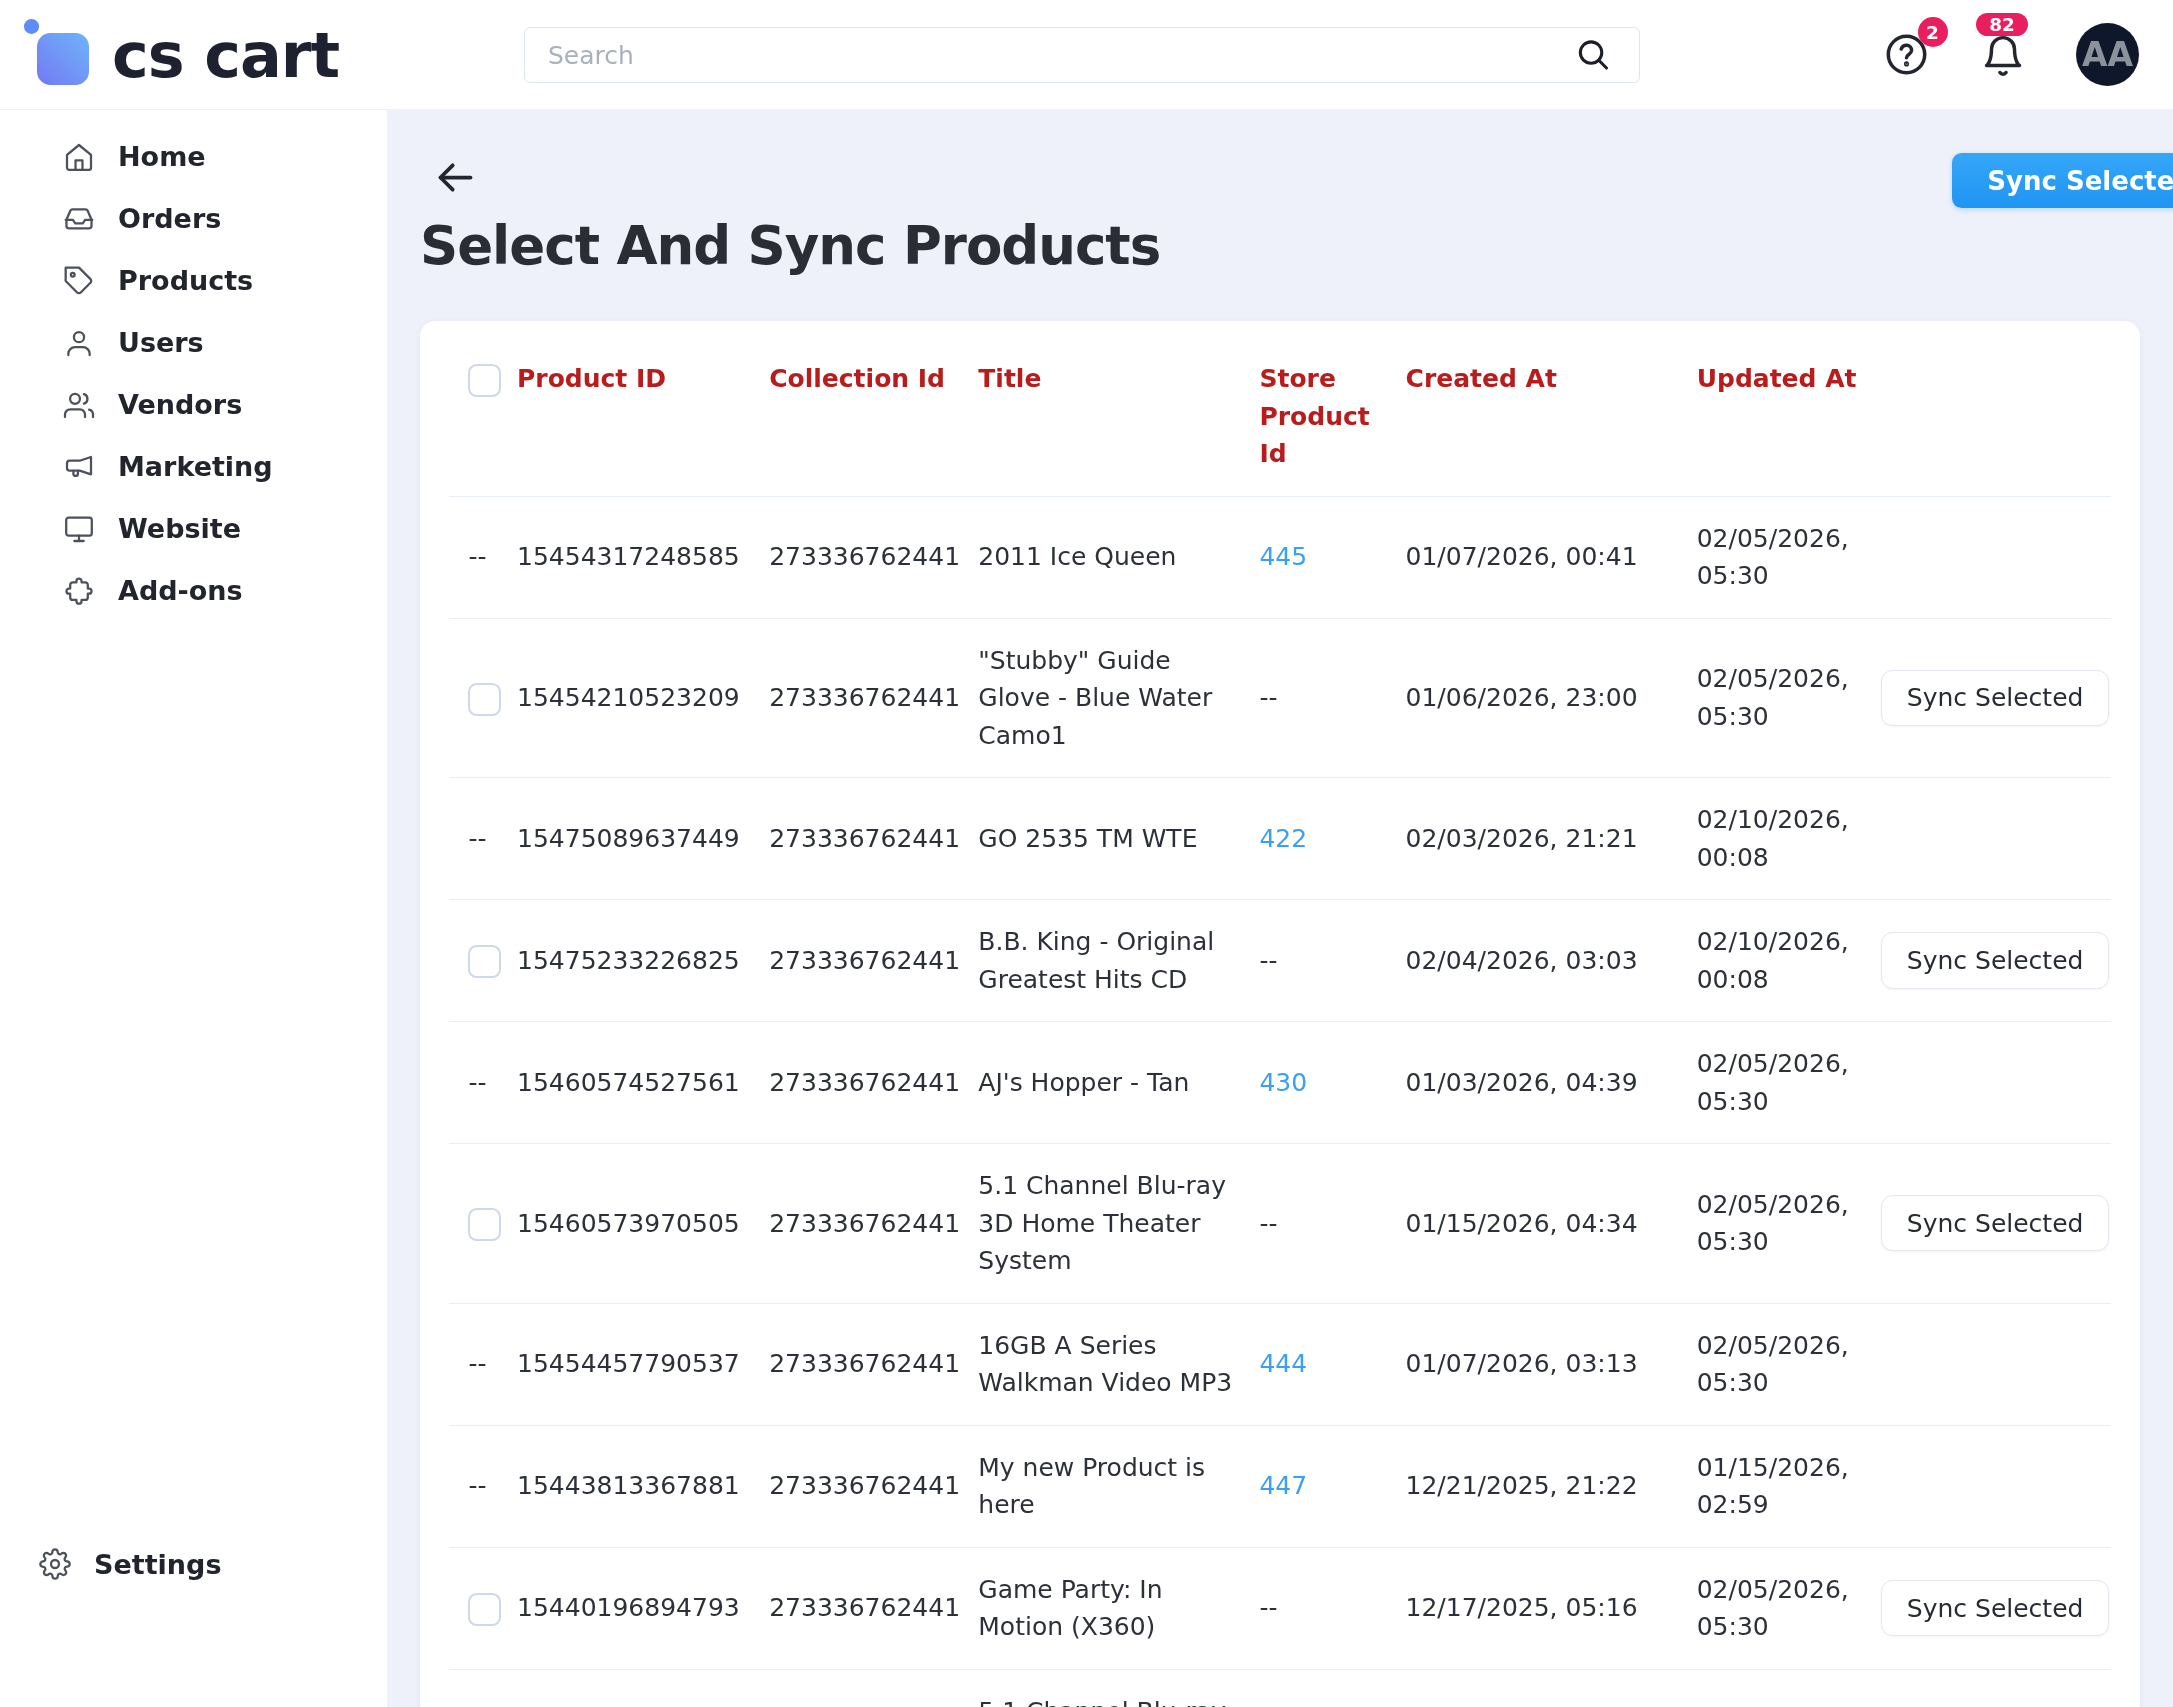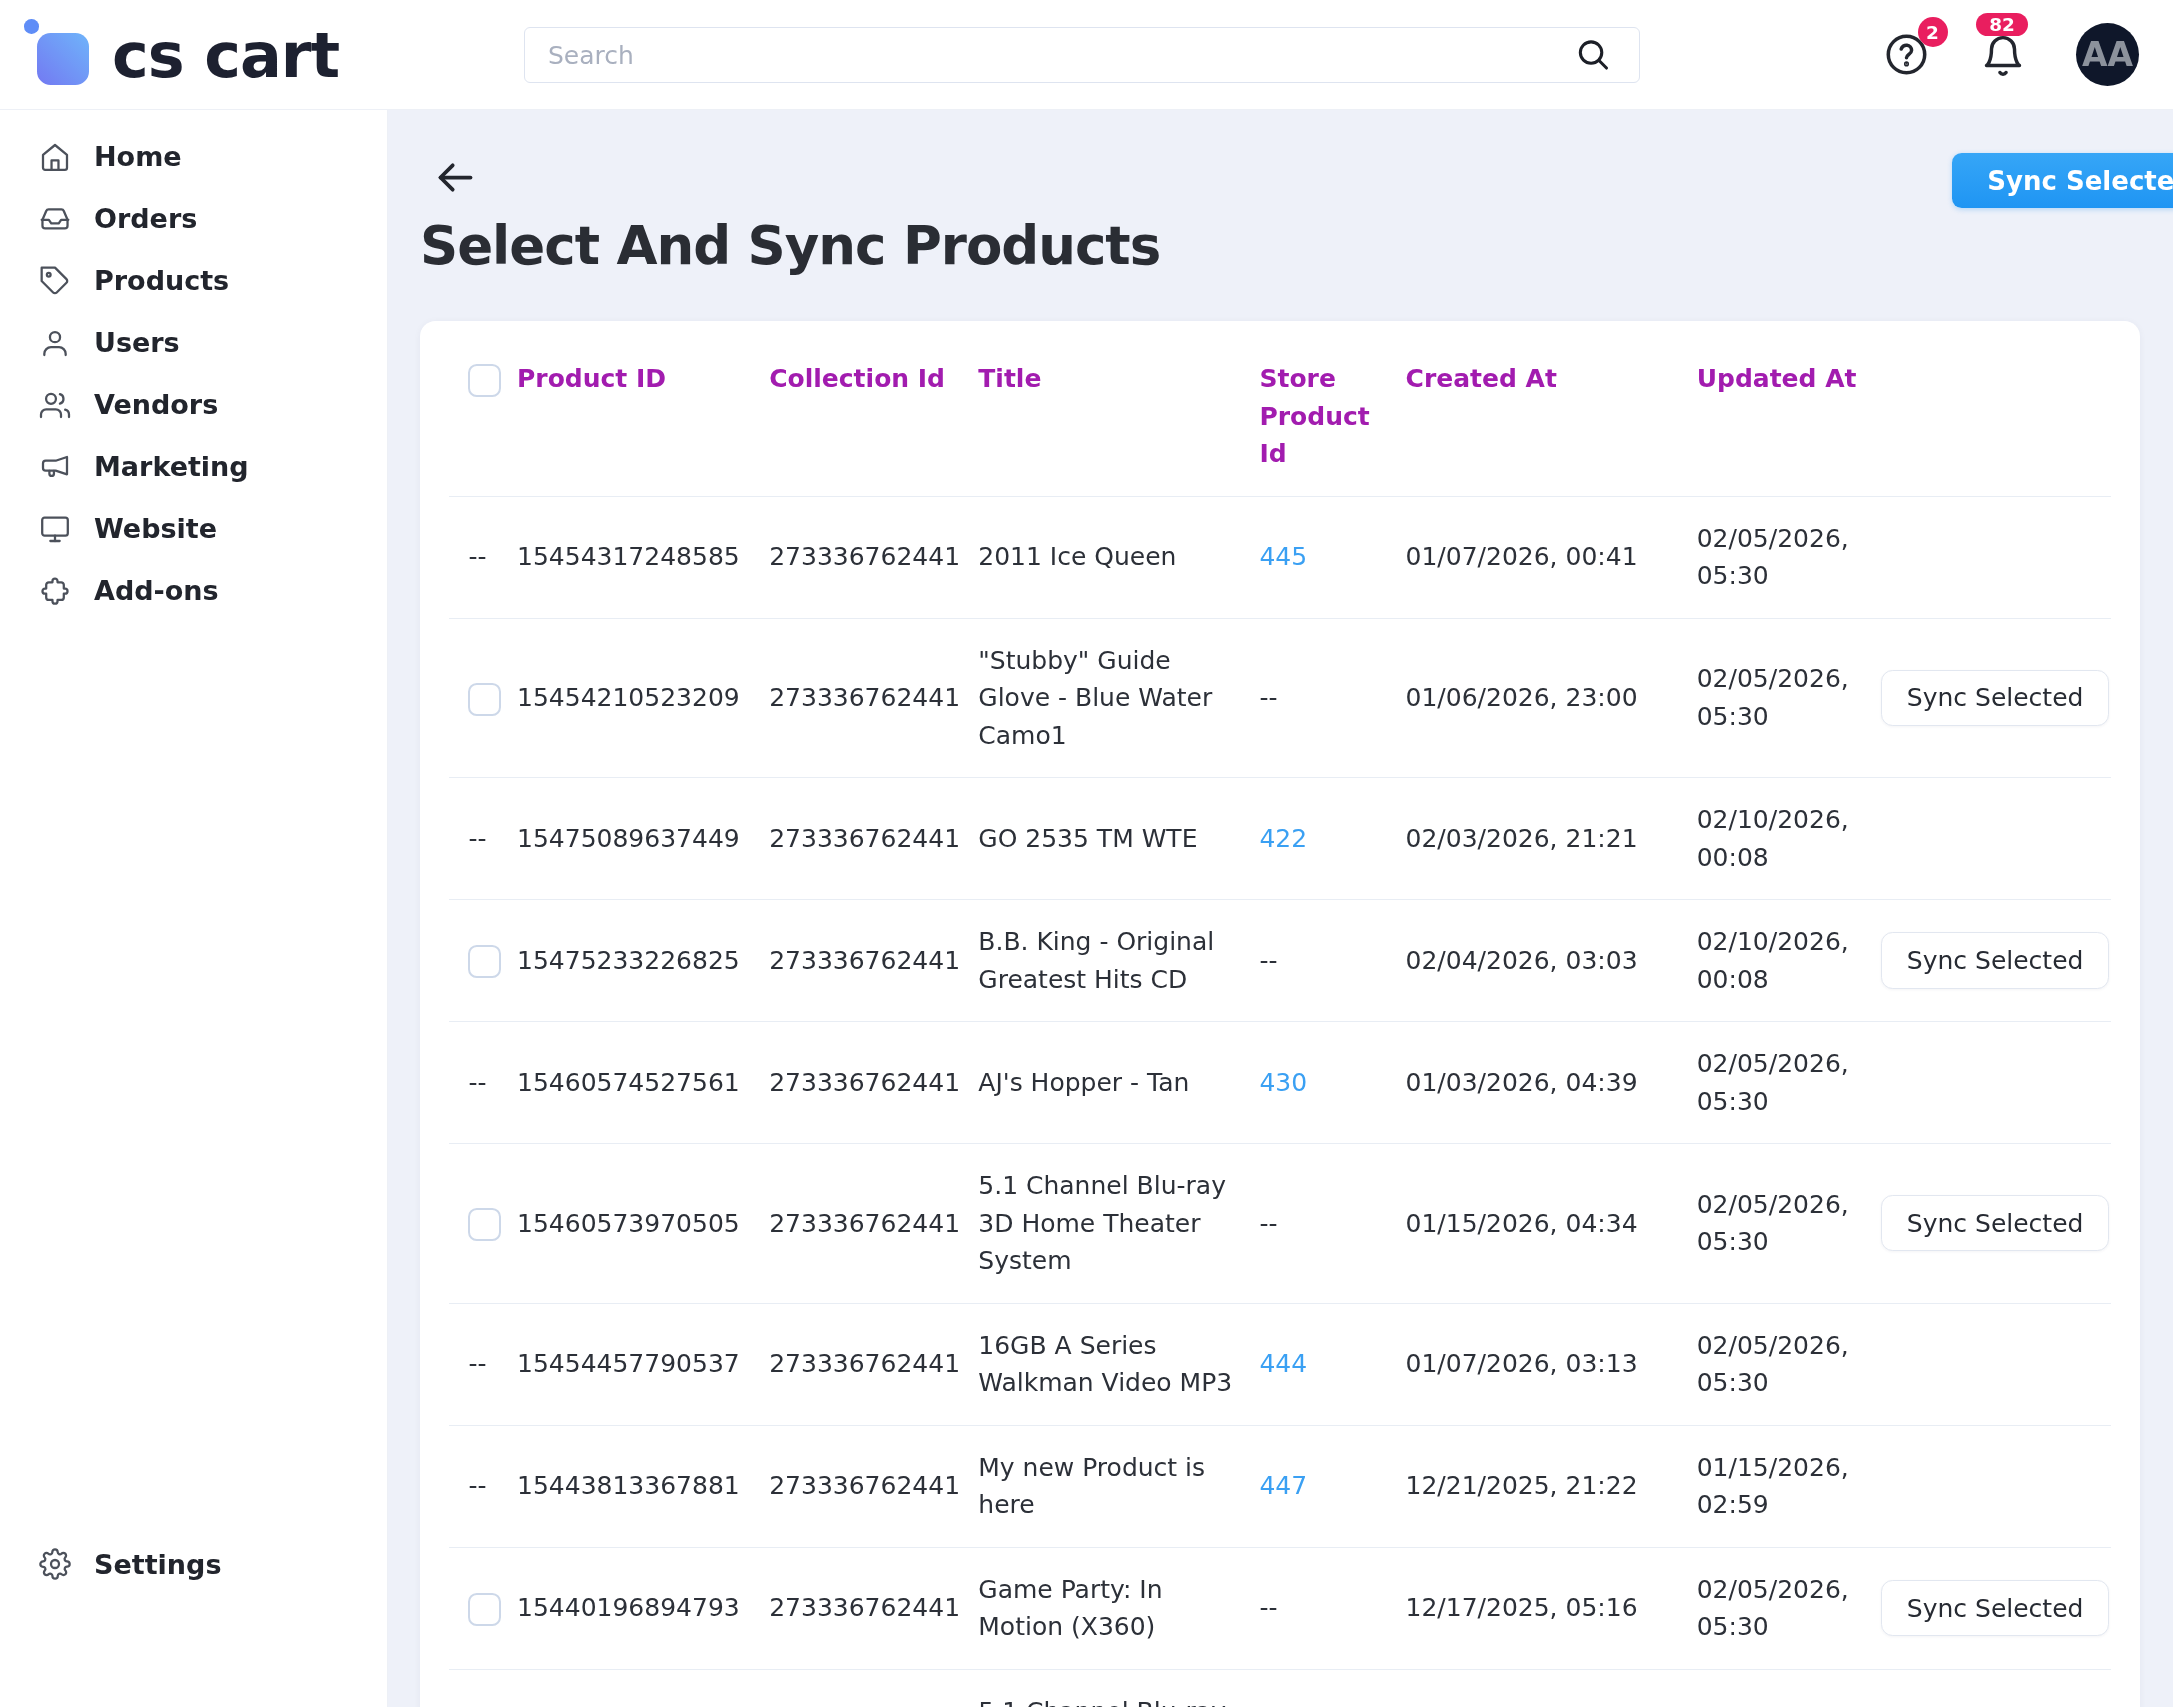--- a/index.html
+++ b/index.html
@@ -49,21 +49,21 @@
     border-radius: 50%; background: #0f172a; color: #8c929c;
     font-size: 33px; font-weight: 700; display: flex; align-items: center; justify-content: center;
     cursor: pointer;
   }
 
   
   .sidebar {
     position: absolute; left: 0; top: 110px; width: 388px; height: 1598px;
     background: #fff; border-right: 1px solid #edf0f6; z-index: 10;
   }
-  .nav { padding-top: 15.5px; }
+  .nav { padding-top: 15.5px; padding-left: 24px; }
   .nav-item {
     height: 62px; display: flex; align-items: center; gap: 23px;
     padding-left: 39px; cursor: pointer;
   }
   .nav-icon { width: 32px; height: 32px; color: #4c515b; flex: 0 0 auto; }
   .nav-label { font-size: 27px; font-weight: 700; color: #22252d; }
   .nav-settings { position: absolute; bottom: 113px; left: 0; right: 0; }
 
   
   .main { position: absolute; left: 388px; top: 110px; width: 1873px; height: 1598px; background: #eef1f9; }
@@ -95,21 +95,21 @@
   col.c-select { width: 68px; }
   col.c-pid    { width: 252px; }
   col.c-cid    { width: 209px; }
   col.c-title  { width: 281px; }
   col.c-store  { width: 146px; }
   col.c-created{ width: 291px; }
   col.c-updated{ width: 184px; }
   col.c-action { width: 230px; }
 
   .products th {
-    text-align: left; font-size: 25px; font-weight: 600; color: #a21caf;
+    text-align: left; font-size: 25px; font-weight: 600; color: #b91c1c;
     padding: 39px 19.4px 23px 0; vertical-align: top; line-height: 1.5;
     border-bottom: 1.5px solid #e8edf4;
   }
   .products td {
     font-size: 25px; color: #2c3038; line-height: 1.5;
     padding: 23px 19.4px 23px 0; vertical-align: middle;
     border-top: 1.5px solid #e8edf4;
   }
   .cell-select { padding-left: 19.4px !important; }
   .cell-action { text-align: right; padding-right: 15.5px !important; }

